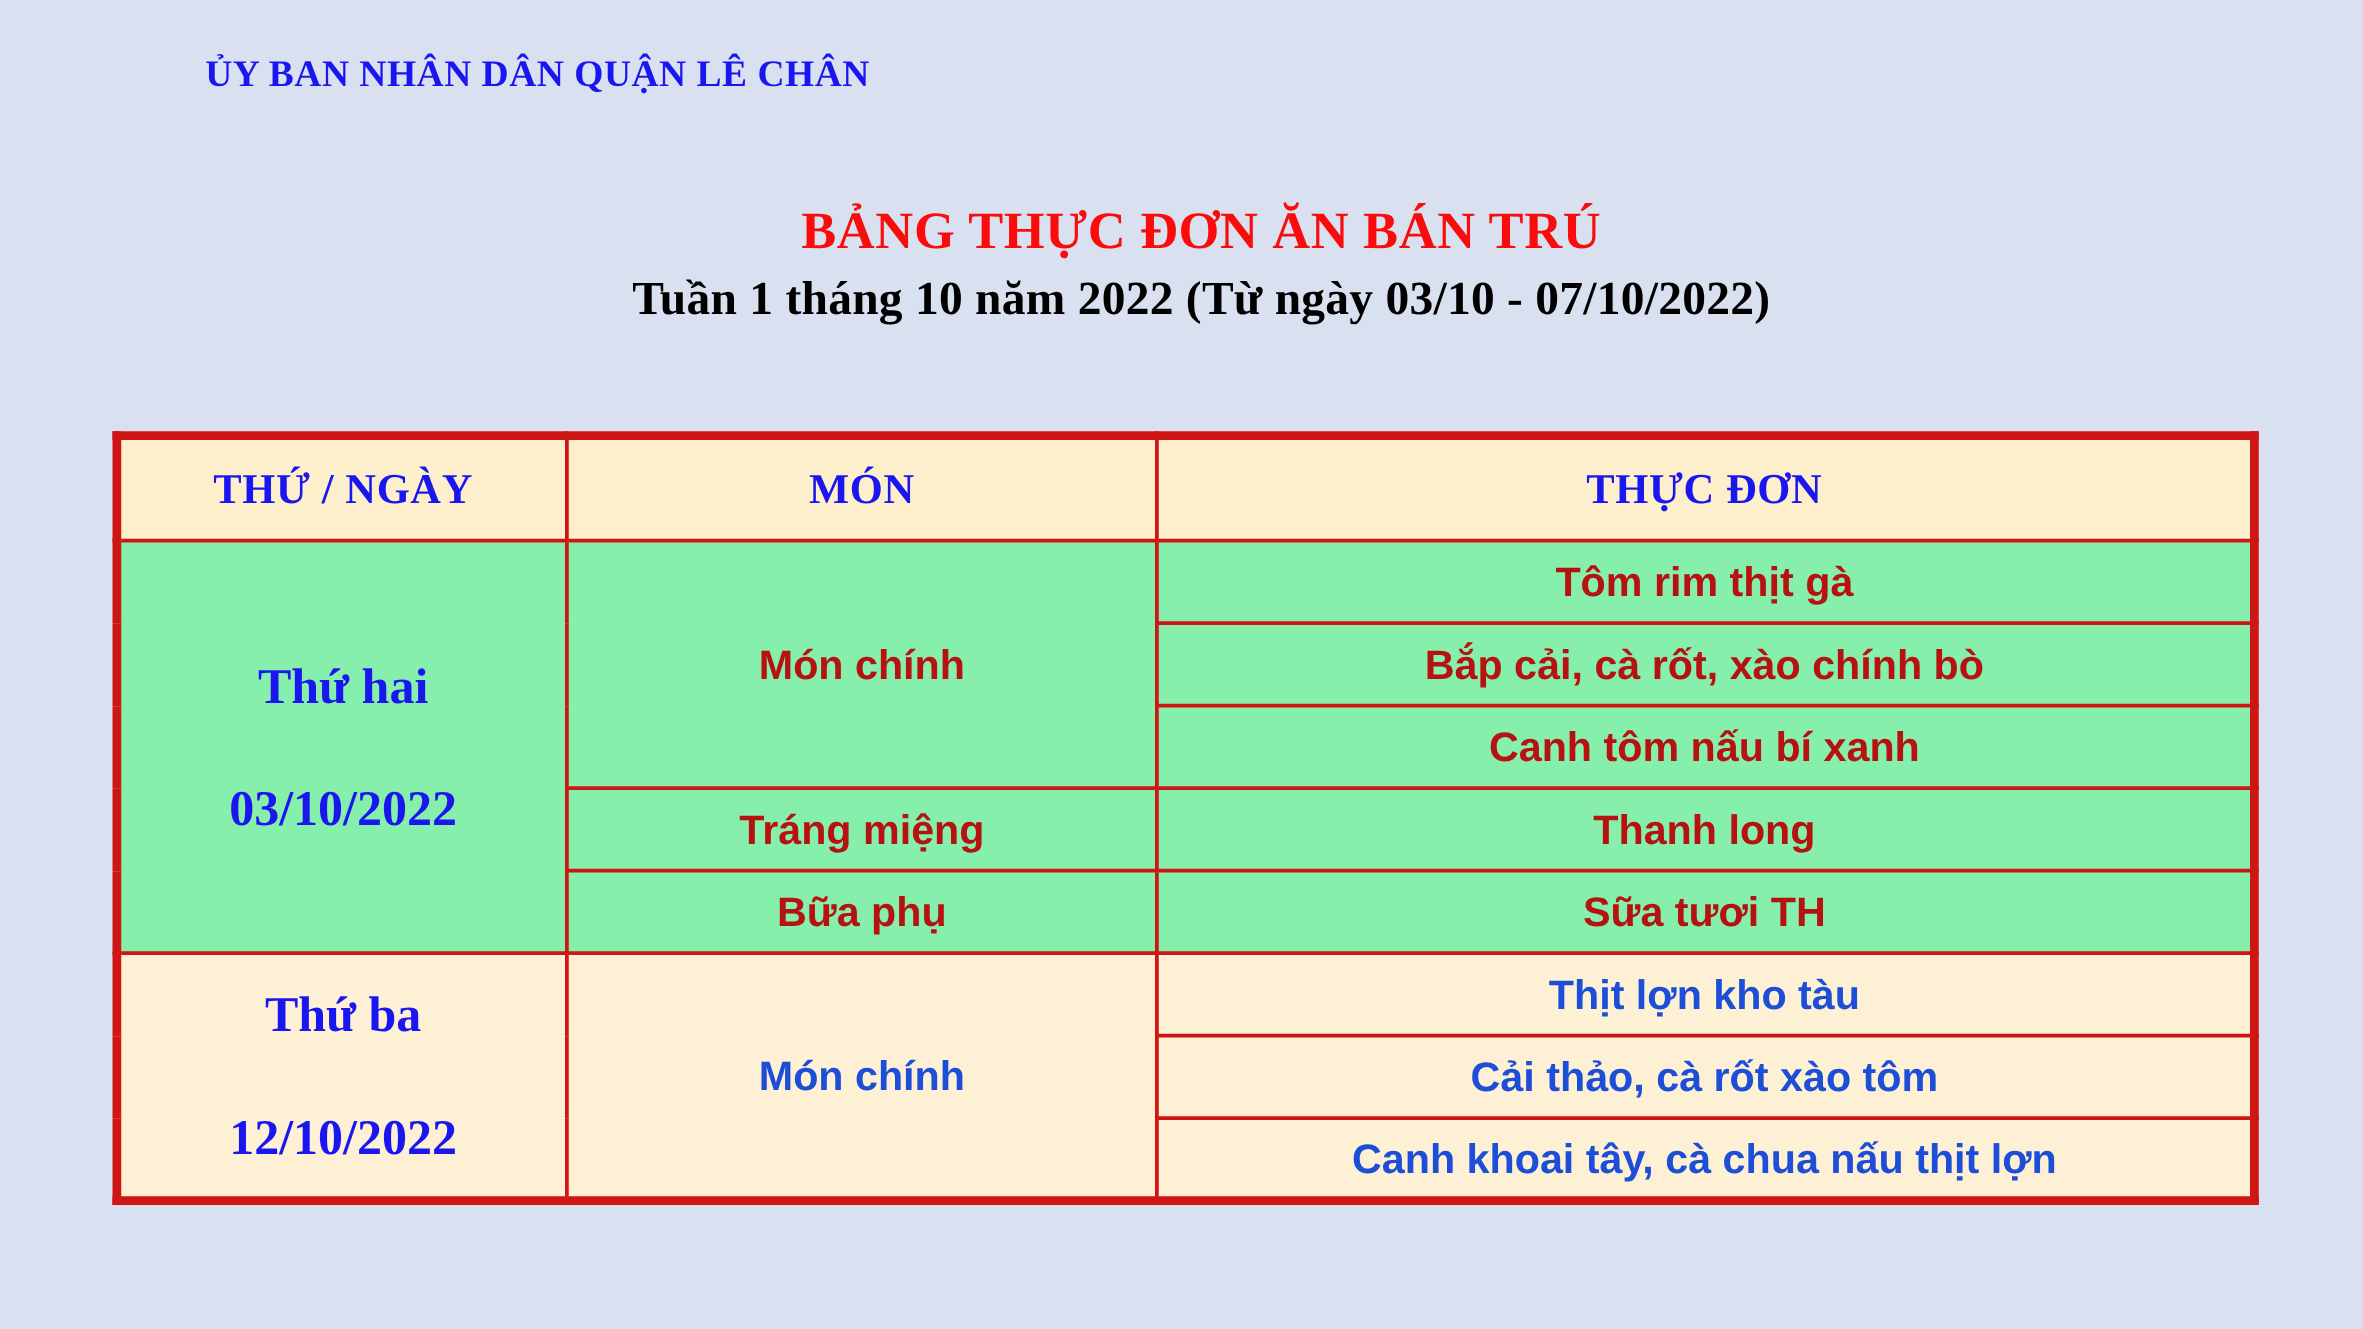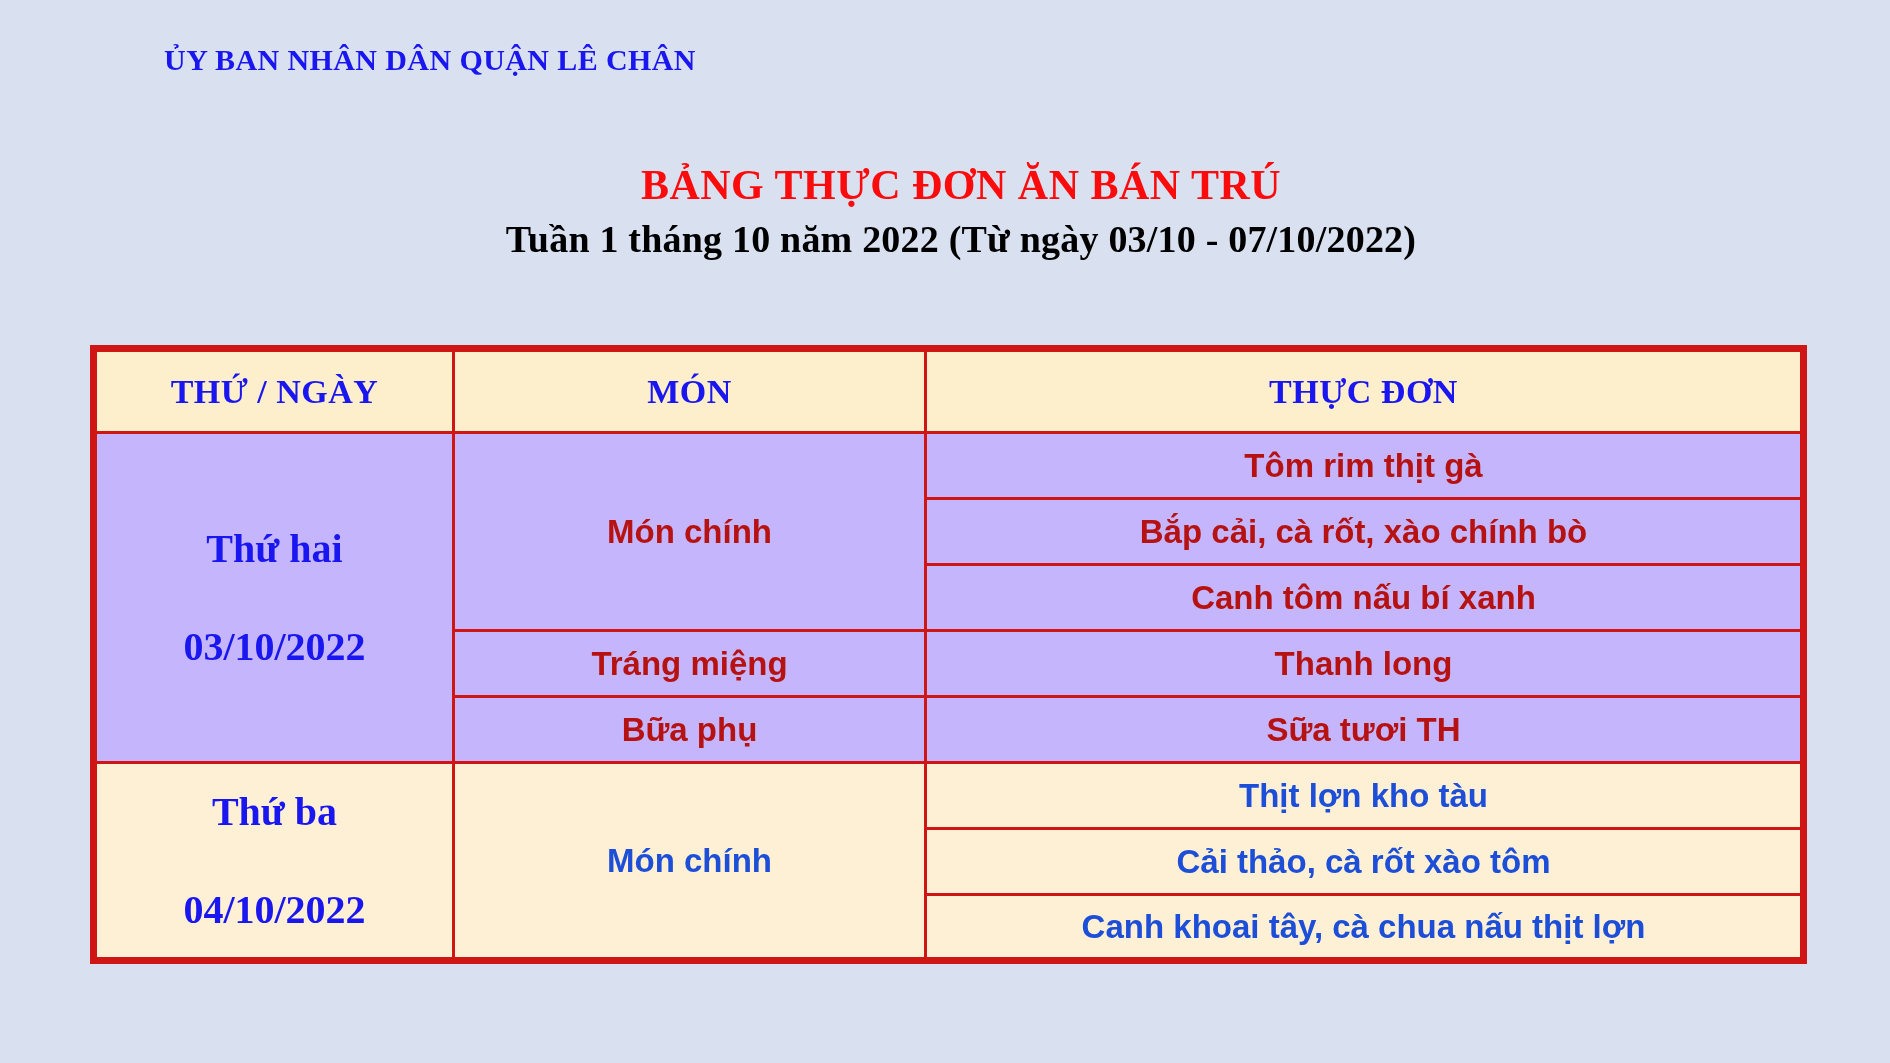--- a/index.html
+++ b/index.html
@@ -118,21 +118,21 @@
     color: #1a16ef;
     font-family: "Liberation Serif", "DejaVu Serif", serif;
     font-weight: bold;
     font-size: 34px;
     letter-spacing: 0.5px;
     white-space: nowrap;
     margin-top: 13px;
   }
 
   
-  tr.block-a td { background: #c4b5fd; }
+  tr.block-a td { background: #86efac; }
   tr.block-b td { background: #fdf0d5; }
 
   .day-cell {
     line-height: 1.8;
   }
 
   .day-name,
   .day-date {
     color: #1a16ef;
     font-family: "Liberation Serif", "DejaVu Serif", serif;
@@ -212,21 +212,21 @@
           <td rowspan="1"><span class="type-label">Tráng miệng</span></td>
           <td><span class="dish-label">Thanh long</span></td>
         </tr>
         <tr class="block-a r-h">
           <td rowspan="1"><span class="type-label">Bữa phụ</span></td>
           <td><span class="dish-label">Sữa tươi TH</span></td>
         </tr>
         <tr class="block-b r-h">
           <td class="day-cell" rowspan="3">
             <span class="day-name">Thứ ba</span>
-            <span class="day-date">04/10/2022</span>
+            <span class="day-date">12/10/2022</span>
           </td>
           <td rowspan="3"><span class="type-label">Món chính</span></td>
           <td><span class="dish-label">Thịt lợn kho tàu</span></td>
         </tr>
         <tr class="block-b r-h">
           <td><span class="dish-label">Cải thảo, cà rốt xào tôm</span></td>
         </tr>
         <tr class="block-b r-h">
           <td><span class="dish-label">Canh khoai tây, cà chua nấu thịt lợn</span></td>
         </tr>

